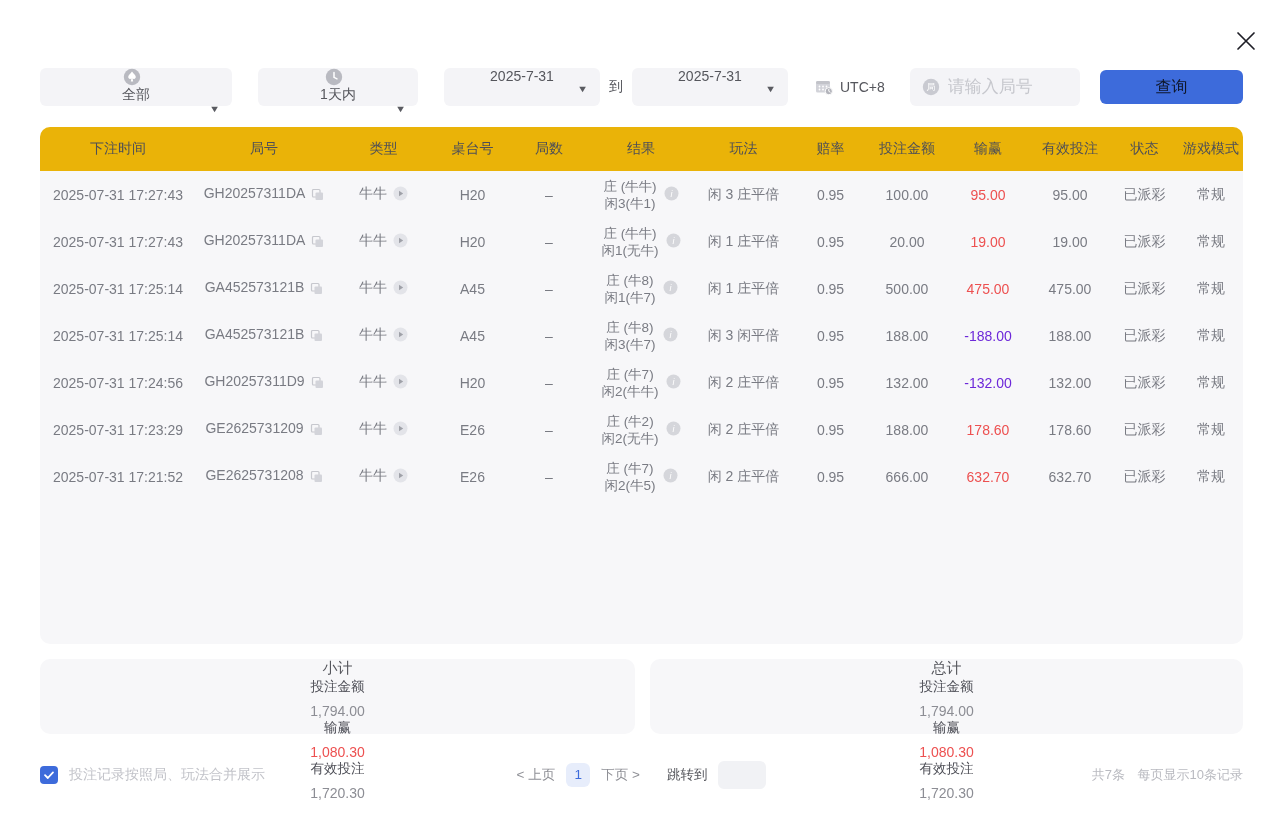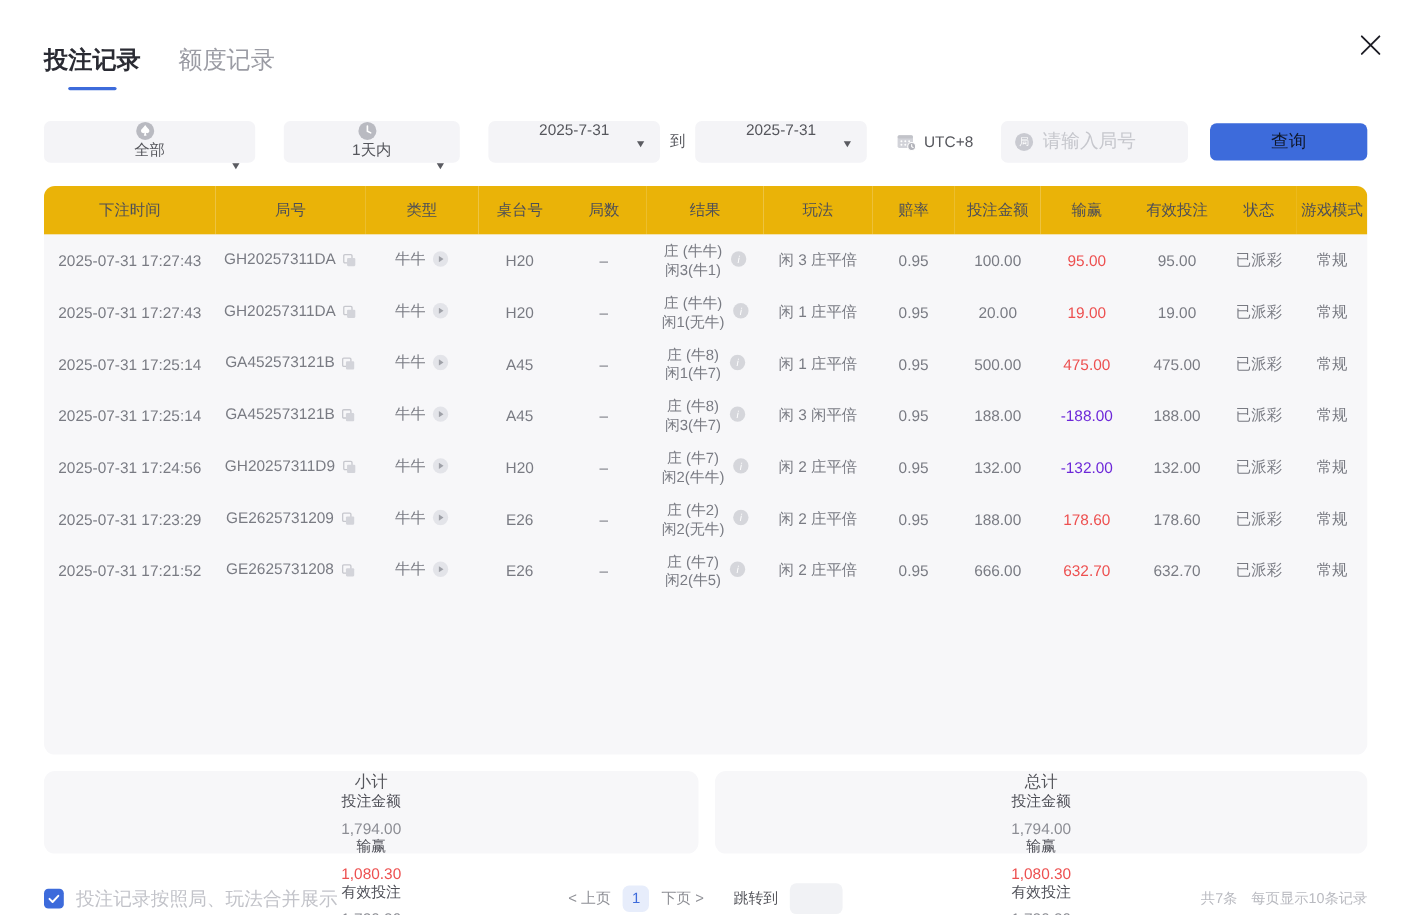--- a/index.html
+++ b/index.html
@@ -51,45 +51,34 @@
   .s-label { width: 134px; text-align: center; font-size: 15px; color: #55565c; }
   .s-col { flex: 1; text-align: center; }
   .s-col .t { font-size: 13.5px; color: #4e4f57; margin-bottom: 7px; }
   .s-col .v { font-size: 14px; color: #8c8d94; }
   .s-col .v.red { color: #ed5050; }
 
   
   .footer { display: flex; align-items: center; margin-top: 27px; }
   .merge { flex: 1; display: flex; align-items: center; gap: 11px; }
   .checkbox { width: 18px; height: 18px; background: #3d6bdb; border-radius: 4px; display: flex; align-items: center; justify-content: center; cursor: pointer; }
-  .merge-label { font-size: 17px; color: #c2c3c9; }
+  .merge-label { font-size: 14px; color: #c2c3c9; }
   .pager { display: flex; align-items: center; gap: 11px; }
   .pg-link { font-size: 13.5px; color: #8f9096; cursor: pointer; }
   .pg-num { width: 24px; height: 24px; background: #e7edfb; border-radius: 6px; color: #3d6bdb; font-size: 13.5px; font-weight: 500; line-height: 24px; text-align: center; cursor: pointer; }
   .jump-label { font-size: 13.5px; color: #55565c; margin-left: 16px; }
   .jump-input { width: 48px; height: 28px; background: #f1f2f5; border: none; border-radius: 6px; outline: none; font-family: inherit; text-align: center; }
   .count-info { flex: 1; text-align: right; font-size: 13px; color: #b9bac0; }
   .count-info span { margin-left: 9px; }
 </style>
 </head>
 <body>
 
 <div class="page">
 
-  <div class="topbar">
-    <div class="tabs">
-      <div class="tab active">
-        <span>投注记录</span>
-        <div class="underline"></div>
-      </div>
-      <div class="tab">
-        <span>额度记录</span>
-      </div>
-    </div>
-  </div>
   <div class="close-btn">
     <svg width="26" height="26" viewBox="0 0 26 26">
         <path d="M5 5 L21 21 M21 5 L5 21" stroke="#1e1e26" stroke-width="1.7" stroke-linecap="round"></path>
       </svg>
   </div>
 
   <div class="filters">
     <div class="dd dd-type">
       <span class="ic">
         <svg width="18" height="18" viewBox="0 0 18 18">

